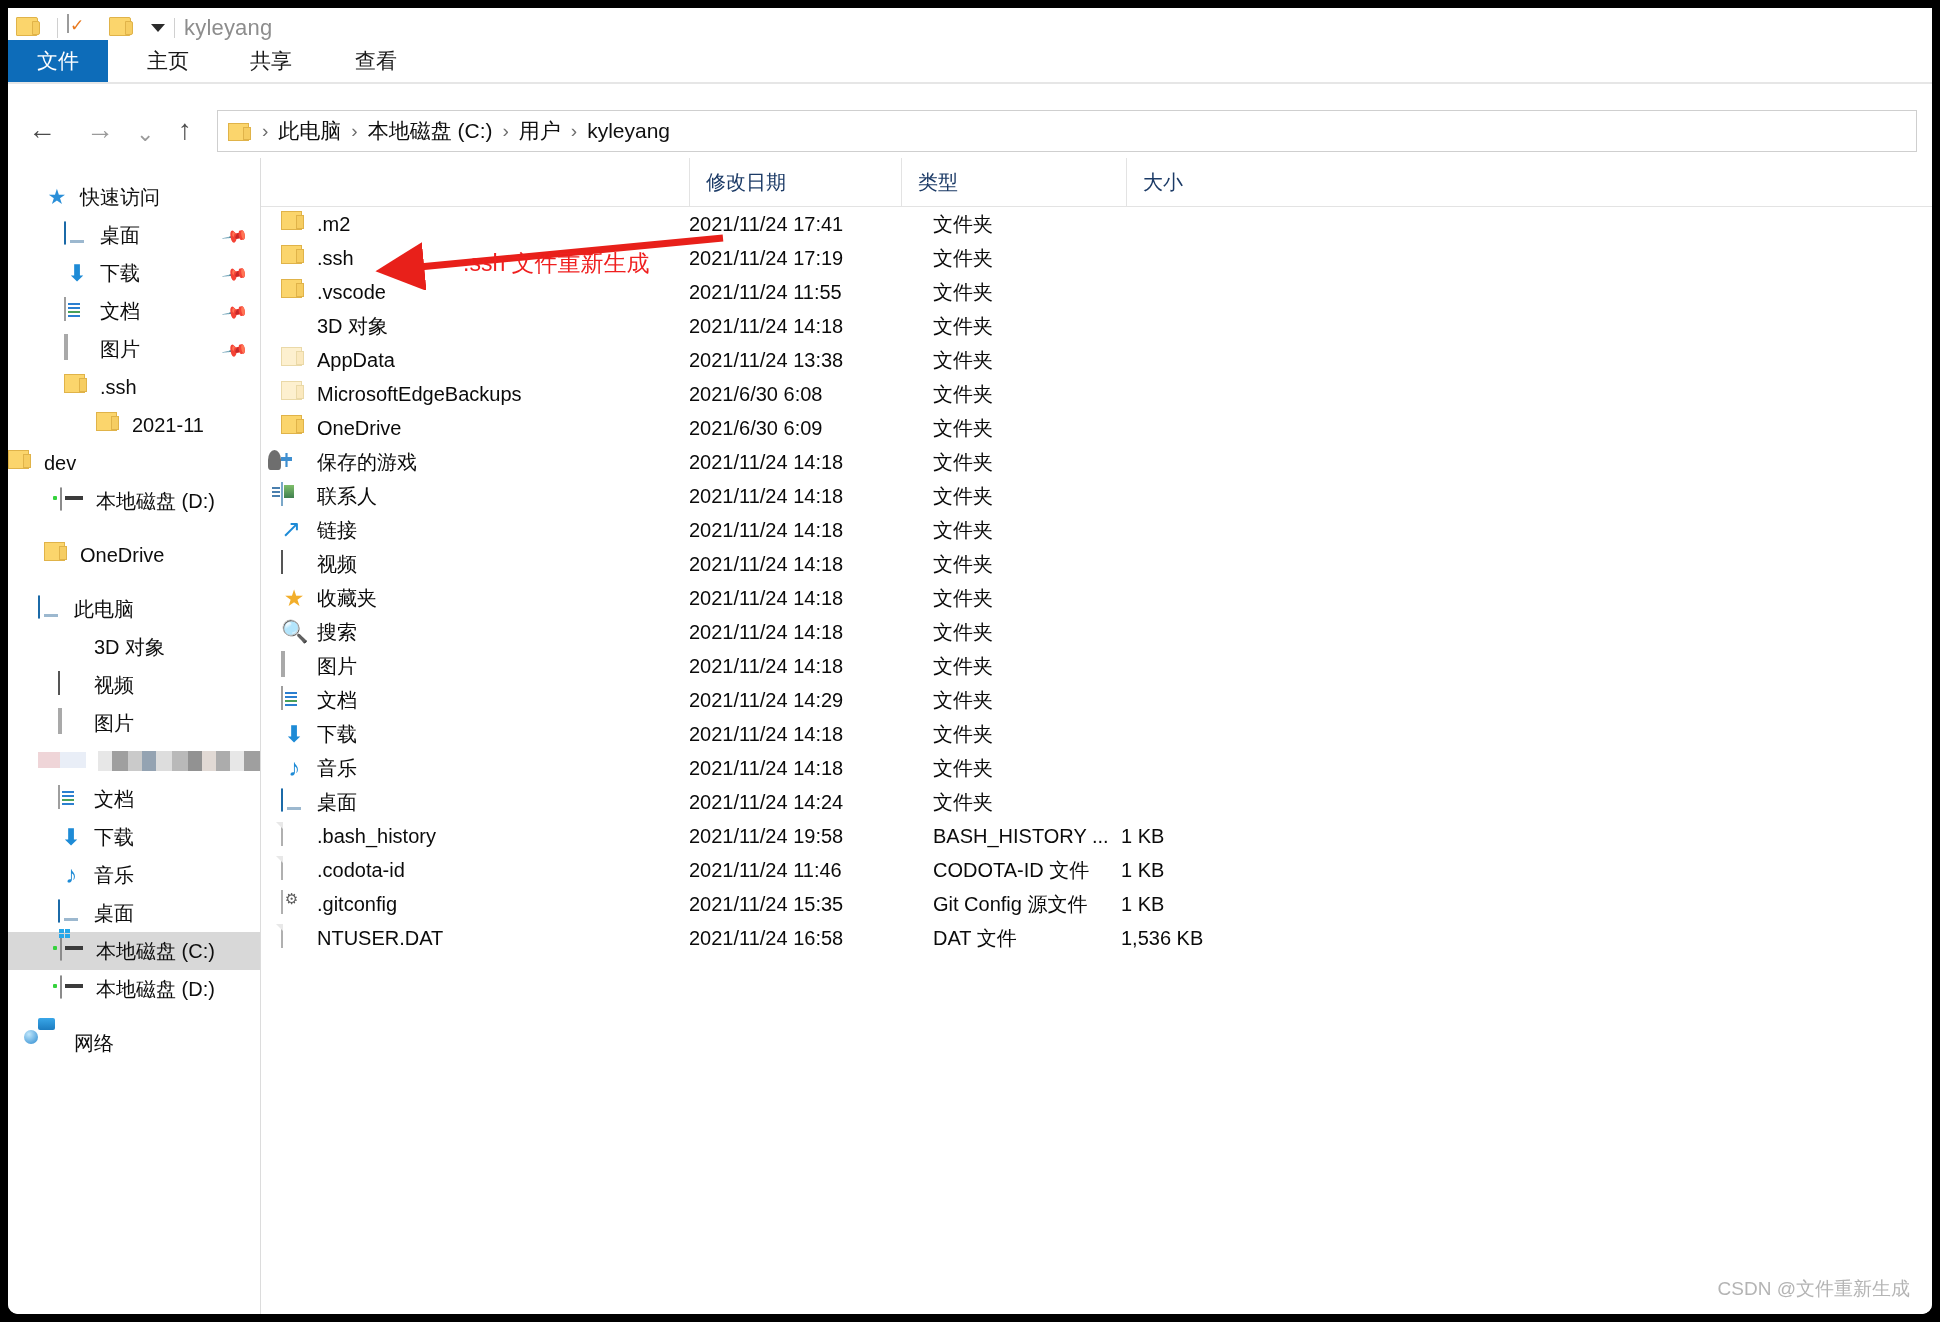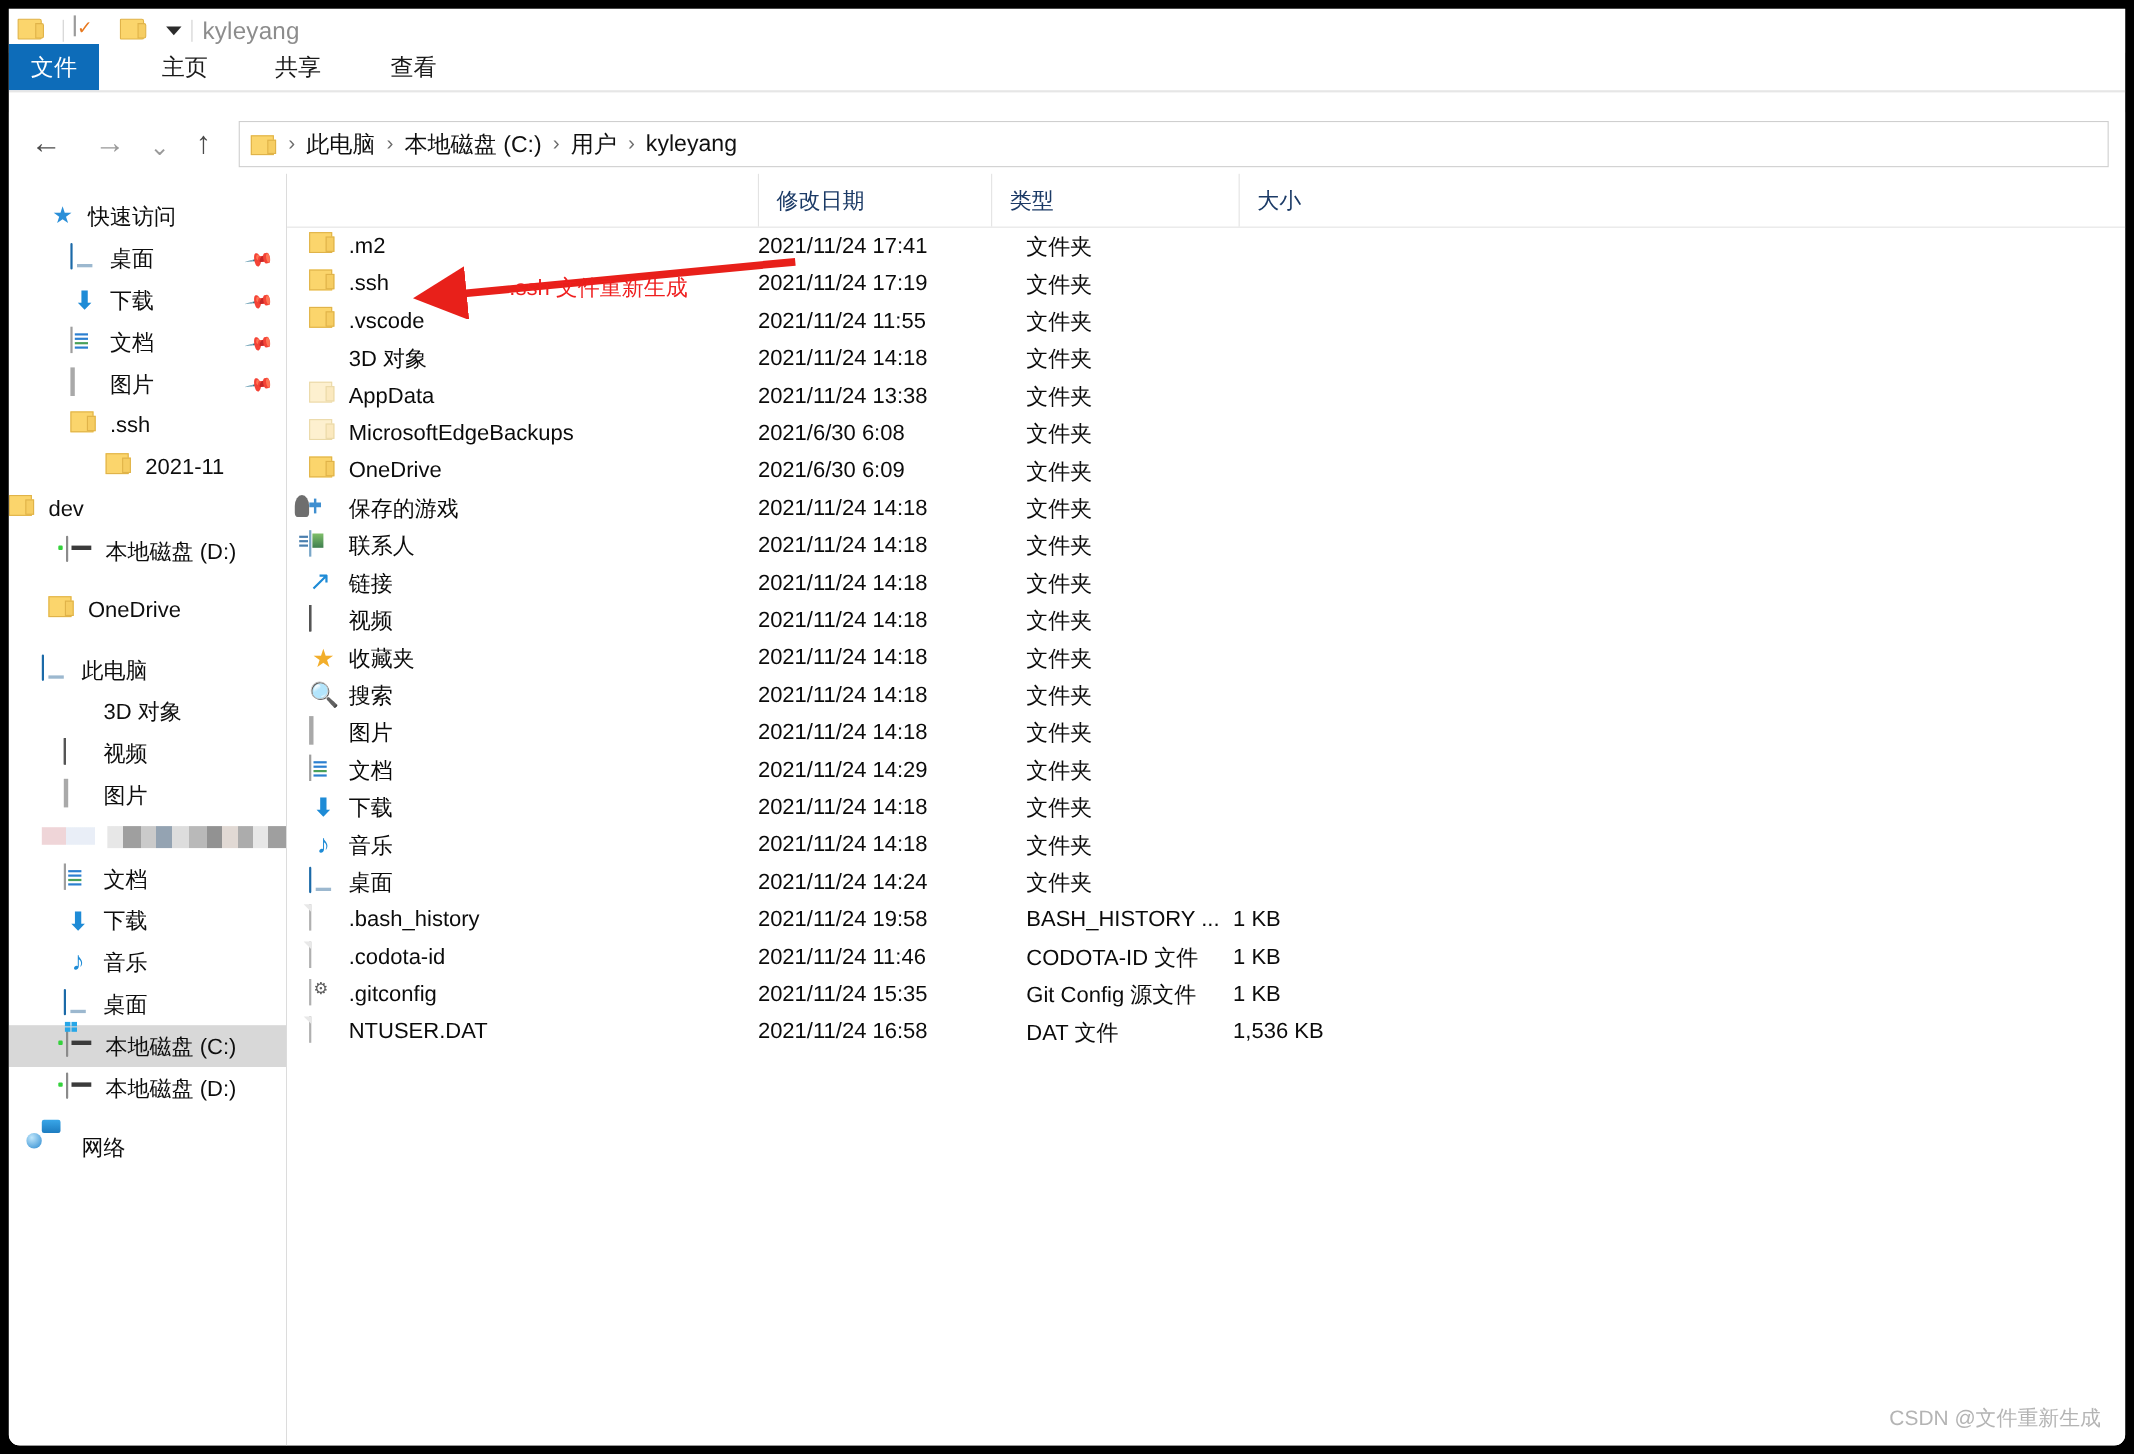--- a/index.html
+++ b/index.html
@@ -118,21 +118,21 @@
   .f-contact:after{content:"";position:absolute;right:2px;top:4px;width:8px;height:2px;background:#4a7fae;box-shadow:0 4px 0 #4a7fae,0 8px 0 #4a7fae;}
   .f-link{width:24px;height:24px;margin-top:1px;color:#1e8bd6;font-size:24px;line-height:24px;text-align:center;}
   .f-star{color:#f2ae2b;font-size:23px;line-height:26px;text-align:center;display:block;}
   .f-search{color:#5a5a5a;font-size:22px;line-height:26px;text-align:center;display:block;}
   .f-music{color:#1e8bd6;font-size:24px;line-height:26px;text-align:center;display:block;}
   .f-folder-pale{width:22px;height:19px;position:relative;margin-top:3px;}
   .f-folder-pale:before{content:"";position:absolute;left:0;top:0;width:19px;height:17px;background:#fdf0cf;border:1px solid #ead9a8;}
   .f-folder-pale:after{content:"";position:absolute;left:15px;top:4px;width:6px;height:12px;background:#fbe9bf;border:1px solid #ead9a8;}
 
   
-  .anno-text{position:absolute;font-size:20px;color:#ef1f1f;white-space:nowrap;}
+  .anno-text{position:absolute;font-size:23px;color:#ef1f1f;white-space:nowrap;}
   .anno-arrow{position:absolute;pointer-events:none;}
   .watermark{position:absolute;right:22px;bottom:12px;font-size:19px;color:#b4b4b4;}
 </style>
 </head>
 <body>
 
 <div id="shot">
   <div id="win">
 
     <div class="titlebar">
@@ -141,21 +141,21 @@
         <span class="vsep"></span>
         <span class="qat-icon"><span class="doc-glyph"><span>✓</span></span></span>
         <span class="qat-icon" style="margin-left:10px;"><span class="folder-glyph"></span></span>
         <span class="dropcaret" style="margin-left:10px;"></span>
         <span class="vsep"></span>
         <span class="wintitle">kyleyang</span>
       </div>
     </div>
 
     <div class="tabs">
-      <div class="tab file" style="left:0;width:82px;">文件</div>
+      <div class="tab file" style="left:0;width:100px;">文件</div>
       <div class="tab" style="left:130px;width:60px;">主页</div>
       <div class="tab" style="left:233px;width:60px;">共享</div>
       <div class="tab" style="left:338px;width:60px;">查看</div>
     </div>
     <div class="ribbon-sep"></div>
 
     <div class="addrbar">
       <span class="navbtn active" style="left:20px;">←</span>
       <span class="navbtn" style="left:78px;">→</span>
       <span class="navbtn" style="left:128px;font-size:22px;top:18px;">⌄</span>

